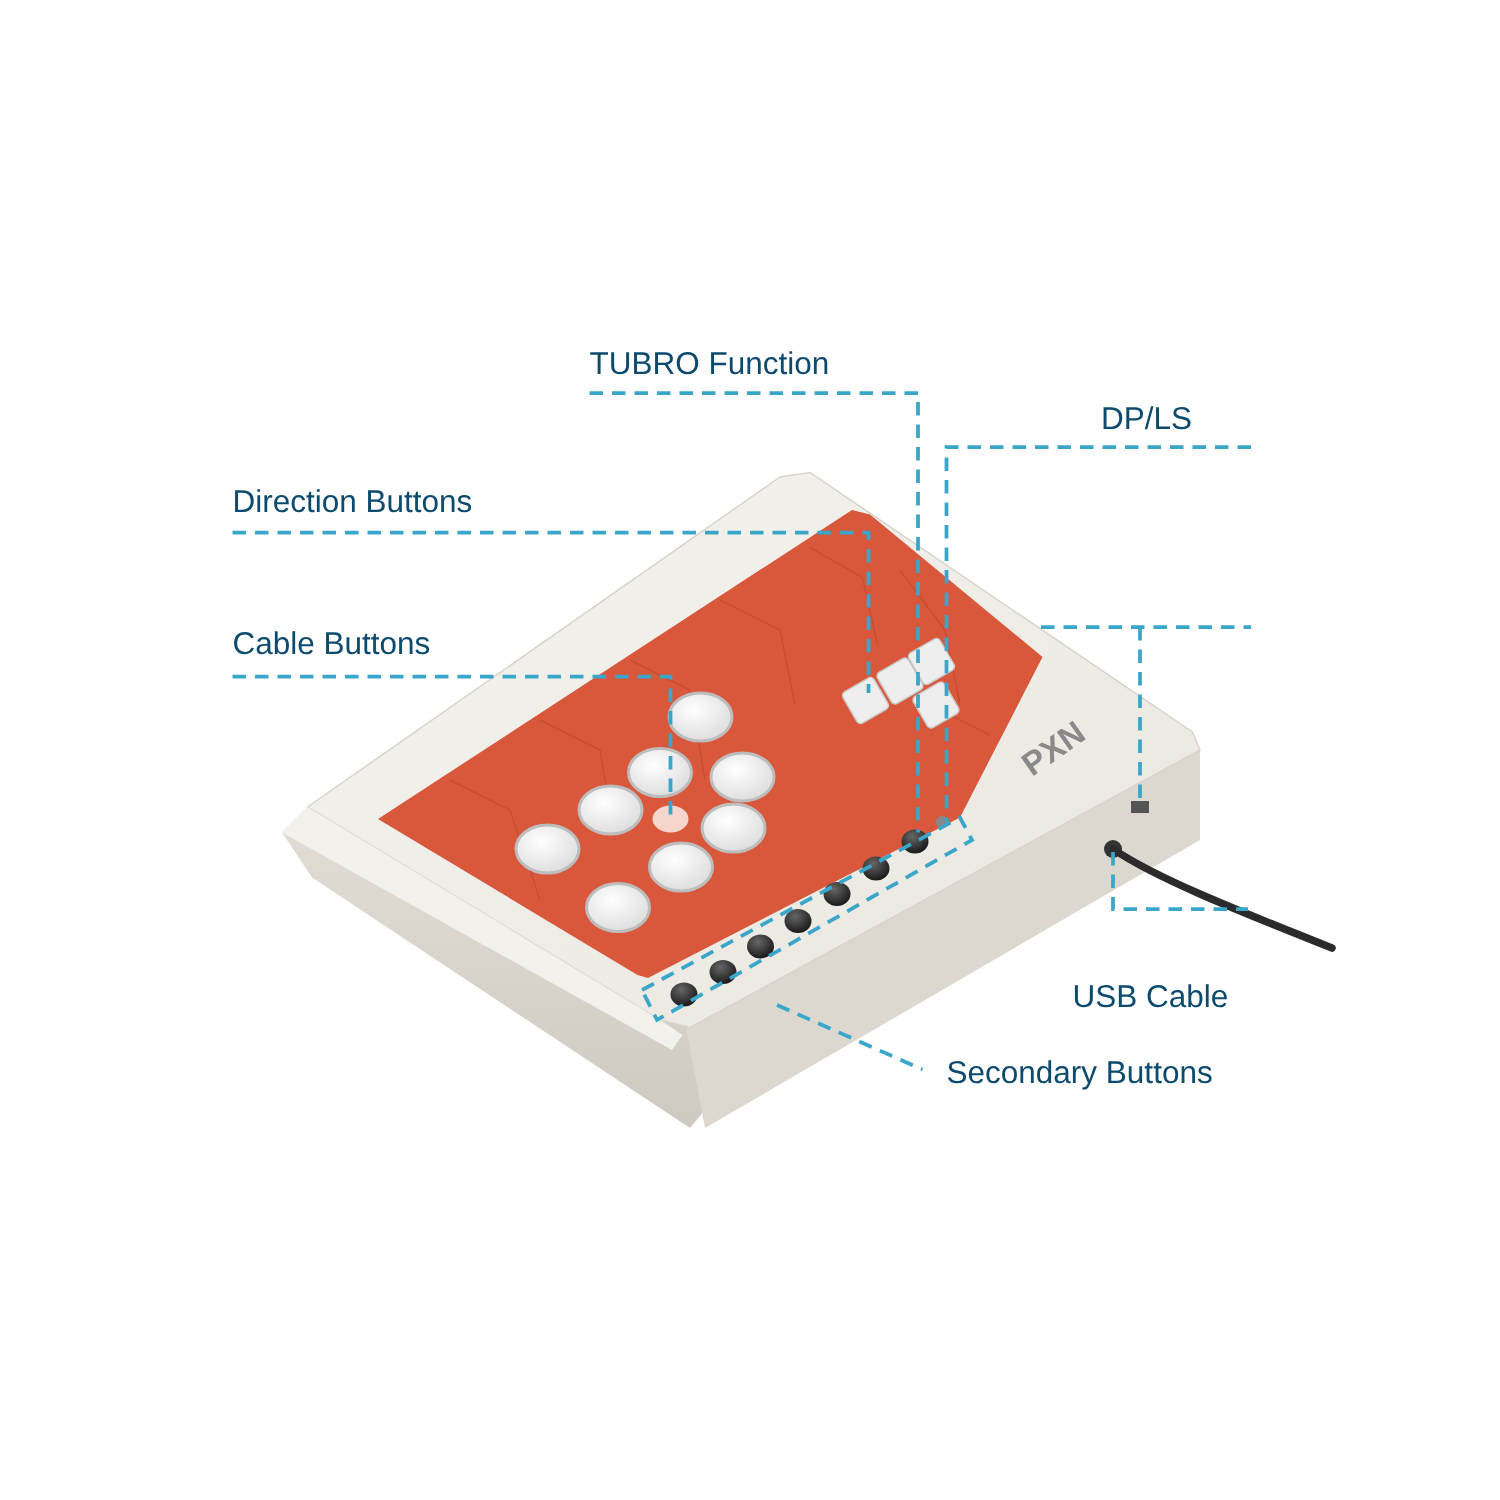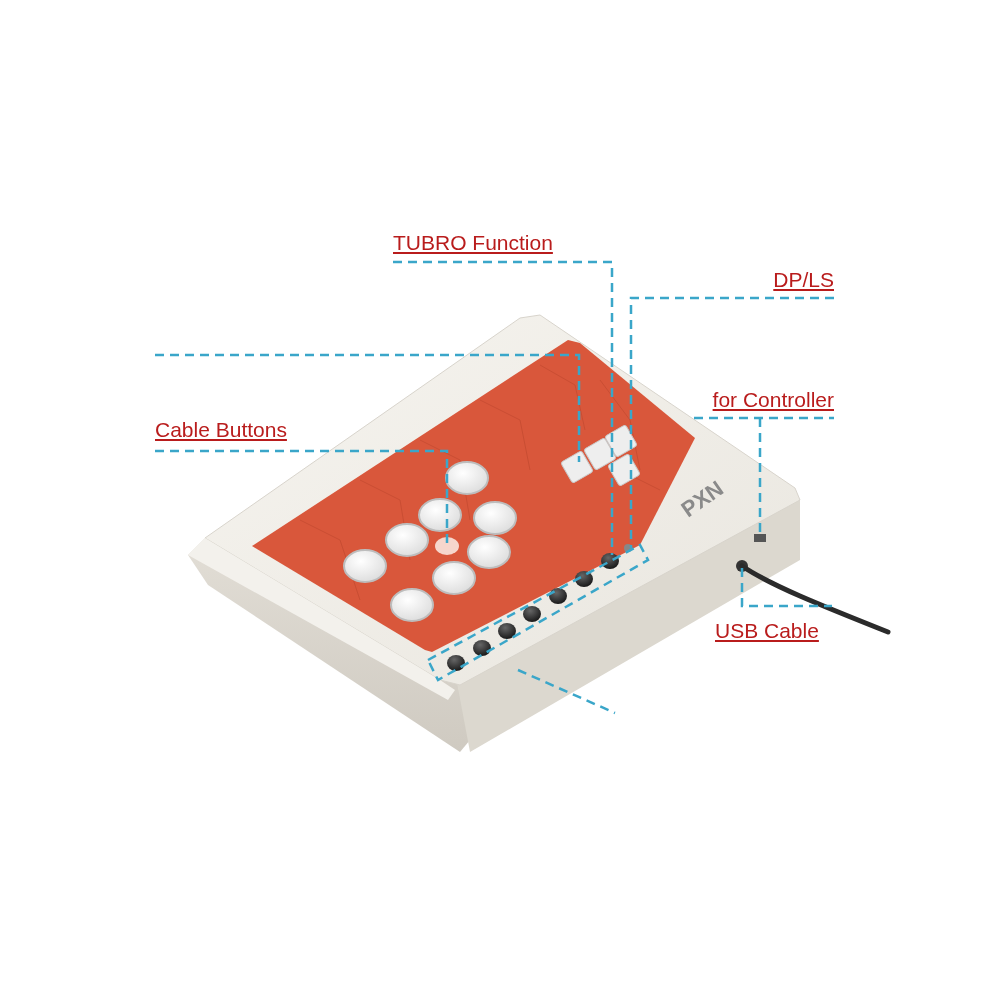--- a/index.html
+++ b/index.html
@@ -1,20 +1,20 @@
 <!DOCTYPE html>
 <html><head>
 <meta charset="utf-8">
 <style>
   html, body { margin:0; padding:0; background:#ffffff; }
   body { width:1000px; height:1000px; position:relative; overflow:hidden;
          font-family:"Liberation Sans", sans-serif; }
   #stage { position:absolute; left:0; top:0; width:1000px; height:1000px; }
-  .label { position:absolute; color:#b91c1c; font-size:21px; line-height:26px; white-space:nowrap;text-decoration:underline; }
-  .label.right { text-align:right; }
+  .label { position:absolute; color:#0c4a6e; font-size:21px; line-height:26px; white-space:nowrap; }
+  .label.right { text-align:left; }
   svg { position:absolute; left:0; top:0; }
 </style>
 </head>
 <body>
 
 <div id="stage">
 
   <svg width="1000" height="1000" viewBox="0 0 1000 1000">
     <defs>
       <linearGradient id="bodyTop" x1="0" y1="0" x2="1" y2="1">
@@ -113,16 +113,17 @@
       <polyline points="760,418 760,534"></polyline>
       <polyline points="155,451 447,451 447,545"></polyline>
       <polyline points="742,568 742,606 832,606"></polyline>
       <polygon points="428,660 640,545 648,560 438,680"></polygon>
       <polyline points="518,670 615,713"></polyline>
     </g>
   </svg>
 
   <div class="label" style="left:393px; top:230px;">TUBRO Function</div>
   <div class="label right" style="left:734px; top:267px; width:100px;">DP/LS</div>
-  <div class="label right" style="left:634px; top:387px; width:200px;">for Controller</div>
+  <div class="label" style="left:155px; top:322px;">Direction Buttons</div>
   <div class="label" style="left:155px; top:417px;">Cable Buttons</div>
-  <div class="label" style="left:715px; top:618px;">USB Cable</div>
+  <div class="label" style="left:715px; top:652px;">USB Cable</div>
+  <div class="label" style="left:631px; top:703px;">Secondary Buttons</div>
 </div>
 
 </body></html>

